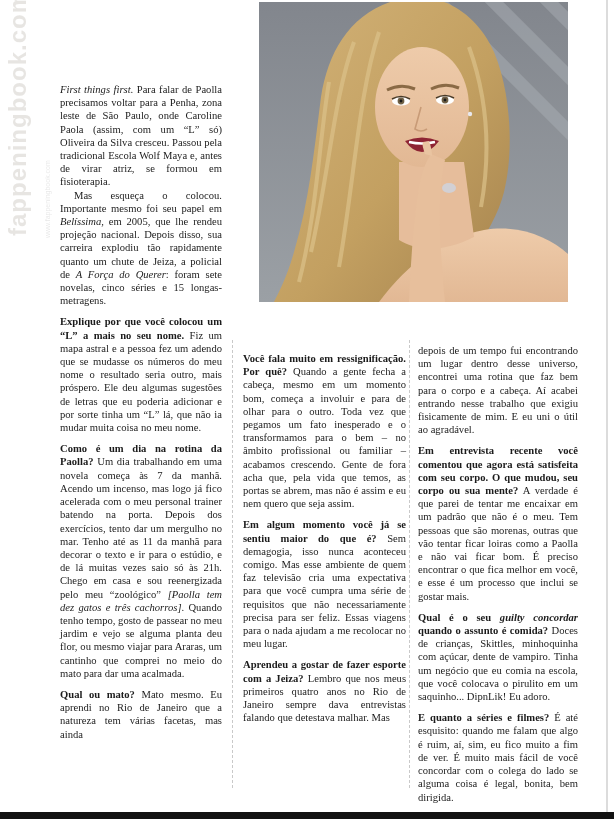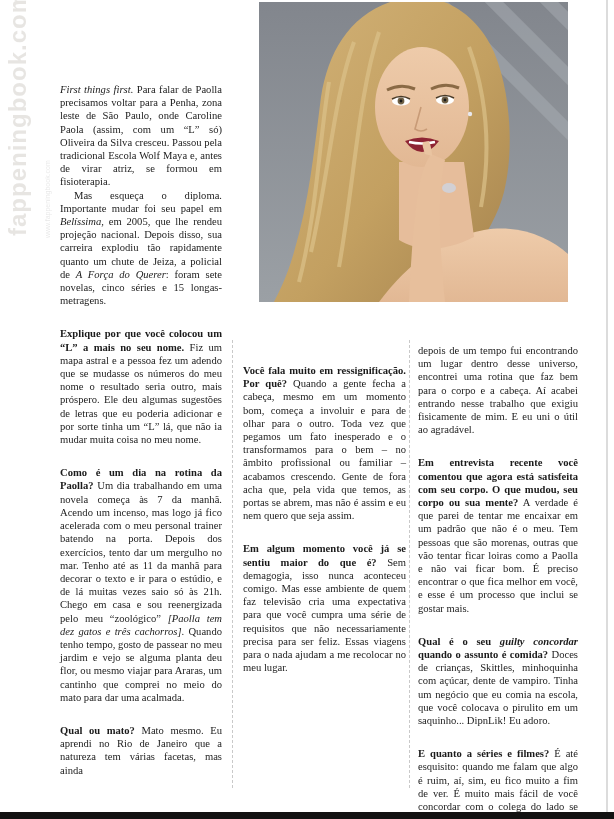--- a/index.html
+++ b/index.html
@@ -34,21 +34,21 @@
   }
   .photo svg{display:block;width:100%;height:100%;}
   
   .col{
     position:absolute;
     text-align:justify;
     font-size:10.6px;line-height:13.2px;
     letter-spacing:0px;
   }
   .col p{margin:0;padding:0;}
-  .col p.gap{margin-top:20px;}
+  .col p.gap{margin-top:8px;}
   .col p.ind{text-indent:14px;}
   .q{font-weight:bold;}
   .bi{font-weight:normal;font-style:italic;}
   #col1{left:60px;top:83px;width:162px;}
   #col2{left:243px;top:344px;width:163px;}
   #col3{left:418px;top:344px;width:160px;font-family:Liberation Serif, serif;}
   
   .vsep{
     position:absolute;top:340px;height:448px;width:0;
     border-left:1px dashed #c9c9c9;
@@ -153,29 +153,30 @@
           C182,175 180,200 181,230
           C182,255 184,280 186,300 Z"></path>
         <path fill="#e9c4a1" d="M166,152 C164,146 163,143 164,140 L170,139 C172,144 173,150 173,154 Z"></path>
         <ellipse cx="190" cy="186" rx="7" ry="5" fill="#cfd2da" opacity="0.9"></ellipse>
       </g>
     </svg>
   </div>
 
   <div class="col" id="col1">
     <p><span class="bi">First things first</span><span>. Para falar de Paolla precisamos voltar para a Penha, zona leste de São Paulo, onde Caroline Paola (assim, com um “L” só) Oliveira da Silva cresceu. Passou pela tradicional Escola Wolf Maya e, antes de virar atriz, se formou em fisioterapia.</span></p>
-    <p class="ind"><span>Mas esqueça o diploma. Importante mudar foi seu papel em </span><span class="bi">Belíssima</span><span>, em 2005, que lhe rendeu projeção nacional. Depois disso, sua carreira explodiu tão rapidamente quanto um chute de Jeiza, a policial de </span><span class="bi">A Força do Querer</span><span>: foram sete novelas, cinco séries e 15 longas-metragens.</span></p>
+    <p class="ind"><span>Mas esqueça o colocou. Importante mesmo foi seu papel em </span><span class="bi">Belíssima</span><span>, em 2005, que lhe rendeu projeção nacional. Depois disso, sua carreira explodiu tão rapidamente quanto um chute de Jeiza, a policial de </span><span class="bi">A Força do Querer</span><span>: foram sete novelas, cinco séries e 15 longas-metragens.</span></p>
     <p class="gap"><span class="q">Explique por que você colocou um “L” a mais no seu nome.</span> <span>Fiz um mapa astral e a pessoa fez um adendo que se mudasse os números do meu nome o resultado seria outro, mais próspero. Ele deu algumas sugestões de letras que eu poderia adicionar e por sorte tinha um “L” lá, que não ia mudar muita coisa no meu nome.</span></p>
     <p class="gap"><span class="q">Como é um dia na rotina da Paolla?</span> <span>Um dia trabalhando em uma novela começa às 7 da manhã. Acendo um incenso, mas logo já fico acelerada com o meu personal trainer batendo na porta. Depois dos exercícios, tento dar um mergulho no mar. Tenho até as 11 da manhã para decorar o texto e ir para o estúdio, e de lá muitas vezes saio só às 21h. Chego em casa e sou reenergizada pelo meu “zoológico” </span><span class="bi">[Paolla tem dez gatos e três cachorros]</span><span>. Quando tenho tempo, gosto de passear no meu jardim e vejo se alguma planta deu flor, ou mesmo viajar para Araras, um cantinho que comprei no meio do mato para dar uma acalmada.</span></p>
     <p class="gap"><span class="q">Qual ou mato?</span> <span>Mato mesmo. Eu aprendi no Rio de Janeiro que a natureza tem várias facetas, mas ainda</span></p>
   </div>
 
   <div class="col" id="col2">
     <p class="gap"><span class="q">Você fala muito em ressignificação. Por quê?</span> <span>Quando a gente fecha a cabeça, mesmo em um momento bom, começa a involuir e para de olhar para o outro. Toda vez que pegamos um fato inesperado e o transformamos para o bem – no âmbito profissional ou familiar – acabamos crescendo. Gente de fora acha que, pela vida que temos, as portas se abrem, mas não é assim e eu nem quero que seja assim.</span></p>
     <p class="gap"><span class="q">Em algum momento você já se sentiu maior do que é?</span> <span>Sem demagogia, isso nunca aconteceu comigo. Mas esse ambiente de quem faz televisão cria uma expectativa para que você cumpra uma série de requisitos que não necessariamente precisa para ser feliz. Essas viagens para o nada ajudam a me recolocar no meu lugar.</span></p>
+    <p class="gap"><span class="q">Aprendeu a gostar de fazer esporte com a Jeiza?</span> <span>Lembro que nos meus primeiros quatro anos no Rio de Janeiro sempre dava entrevistas falando que detestava malhar. Mas</span></p>
   </div>
 
   <div class="col" id="col3">
     <p>depois de um tempo fui encontrando um lugar dentro desse universo, encontrei uma rotina que faz bem para o corpo e a cabeça. Aí acabei entrando nesse trabalho que exigiu fisicamente de mim. E eu uni o útil ao agradável.</p>
     <p class="gap"><span class="q">Em entrevista recente você comentou que agora está satisfeita com seu corpo. O que mudou, seu corpo ou sua mente?</span> <span>A verdade é que parei de tentar me encaixar em um padrão que não é o meu. Tem pessoas que são morenas, outras que vão tentar ficar loiras como a Paolla e não vai ficar bom. É preciso encontrar o que fica melhor em você, e esse é um processo que inclui se gostar mais.</span></p>
     <p class="gap"><span class="q"><span>Qual é o seu </span><i>guilty concordar</i><span> quando o assunto é comida?</span></span> <span>Doces de crianças, Skittles, minhoquinha com açúcar, dente de vampiro. Tinha um negócio que eu comia na escola, que você colocava o pirulito em um saquinho... DipnLik! Eu adoro.</span></p>
     <p class="gap"><span class="q">E quanto a séries e filmes?</span> <span>É até esquisito: quando me falam que algo é ruim, aí, sim, eu fico muito a fim de ver. É muito mais fácil de você concordar com o colega do lado se alguma coisa é legal, bonita, bem dirigida.</span></p>
   </div>
 
   <div class="vsep" id="sep1"></div>

